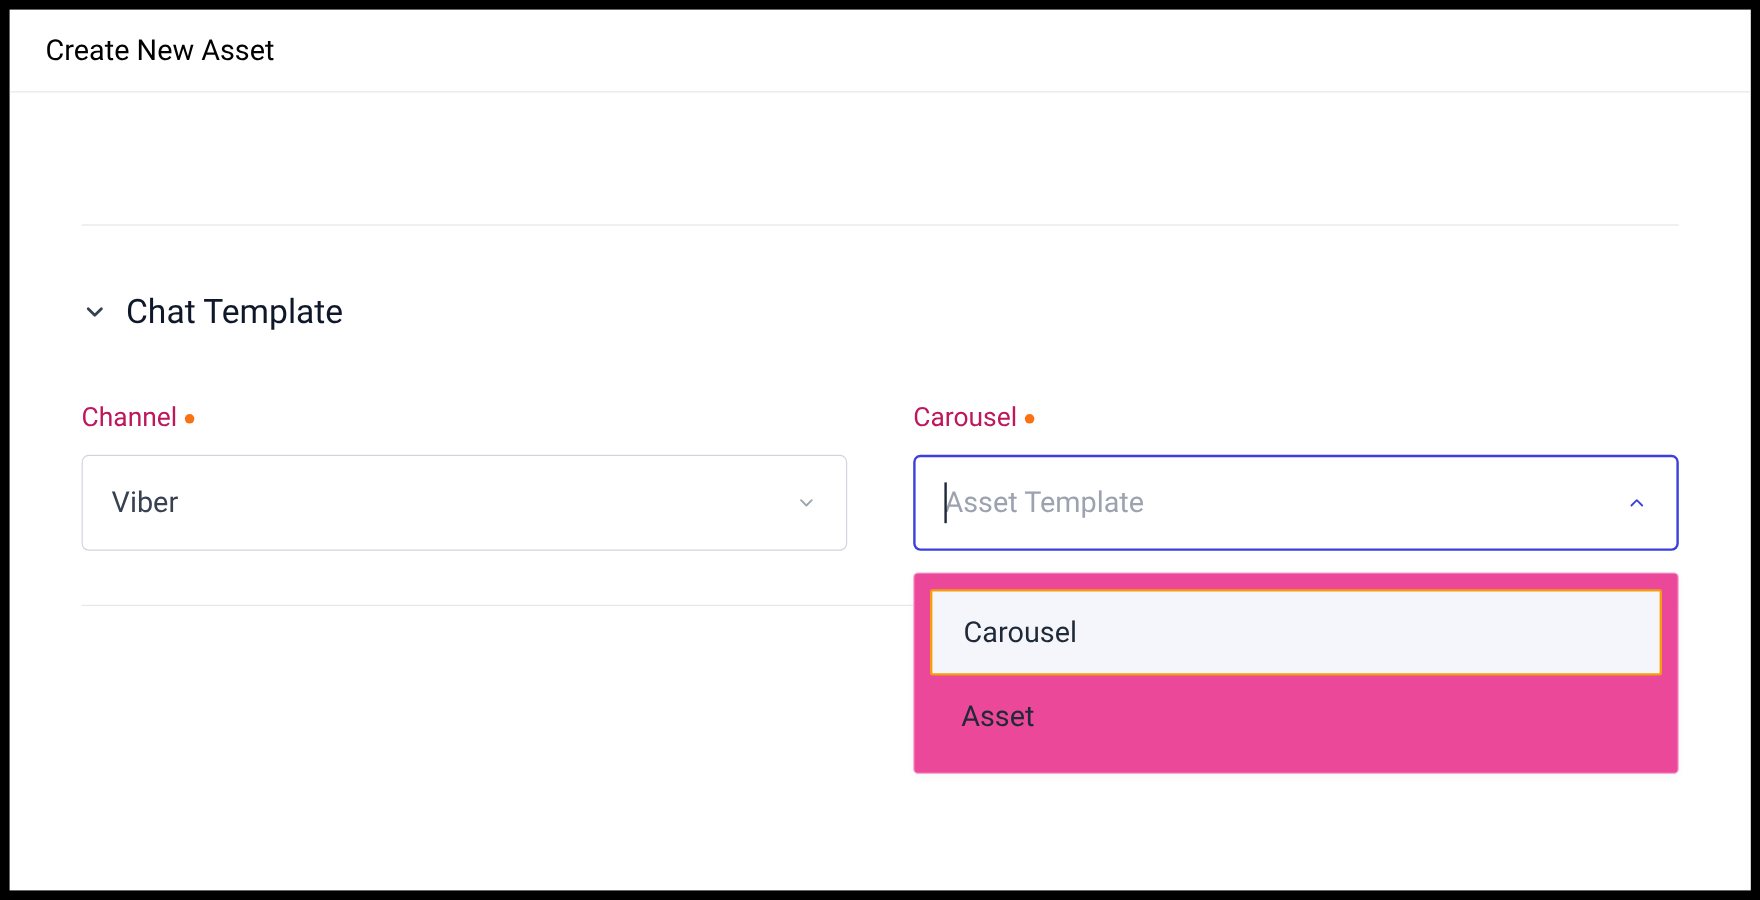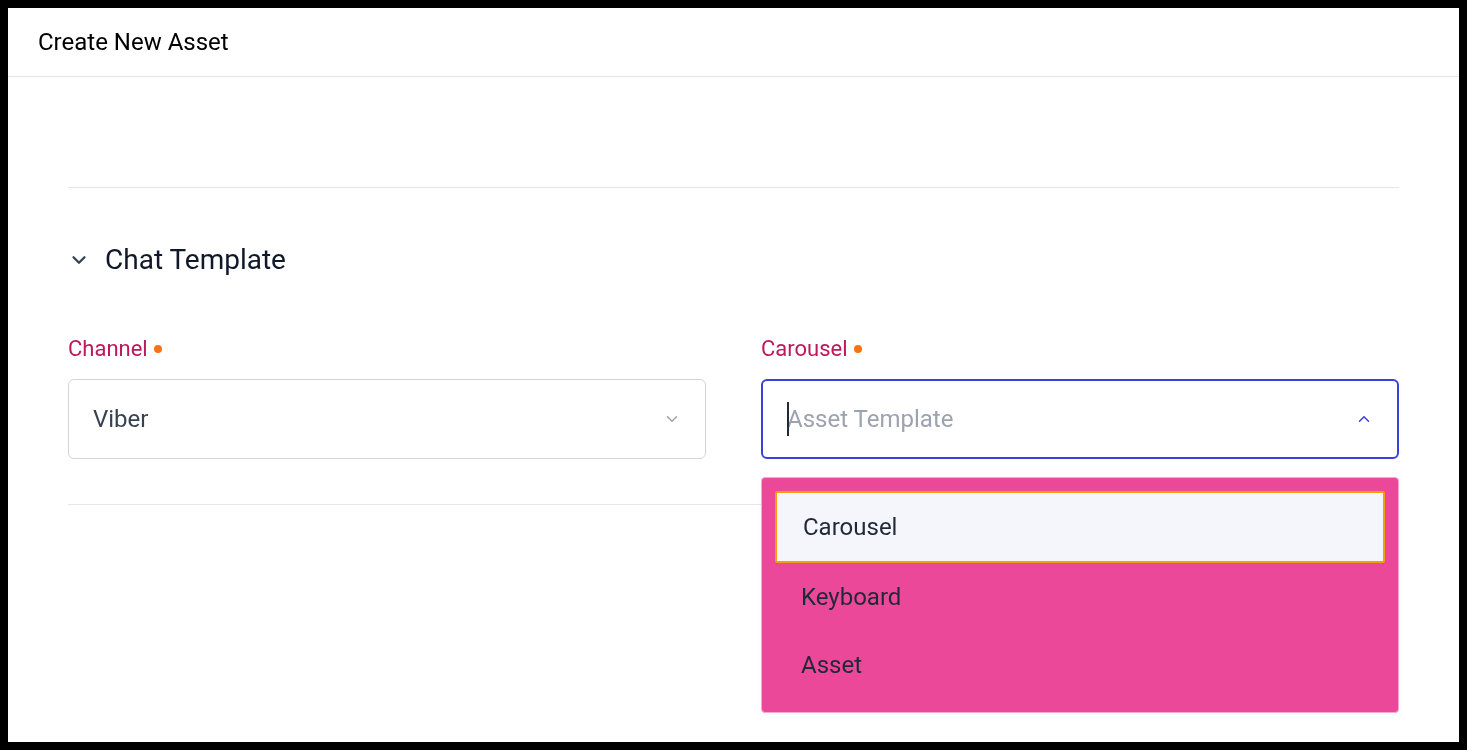--- a/index.html
+++ b/index.html
@@ -196,21 +196,20 @@
         <div class="input-wrap">
           <div class="select-box focused">
             <span class="cursor-line"></span>
             <span class="select-placeholder">Asset Template</span>
             <svg class="select-chevron up" viewBox="0 0 24 24" fill="none" stroke="currentColor" stroke-width="2" stroke-linecap="round" stroke-linejoin="round">
               <polyline points="18 15 12 9 6 15"></polyline>
             </svg>
           </div>
           <div class="dropdown">
             <div class="dropdown-option highlighted">Carousel</div>
-            <div class="dropdown-option">Keyboard</div>
             <div class="dropdown-option">Asset</div>
           </div>
         </div>
       </div>
     </div>
   </div>
 
   <hr class="divider-mid">
 
 </div>

